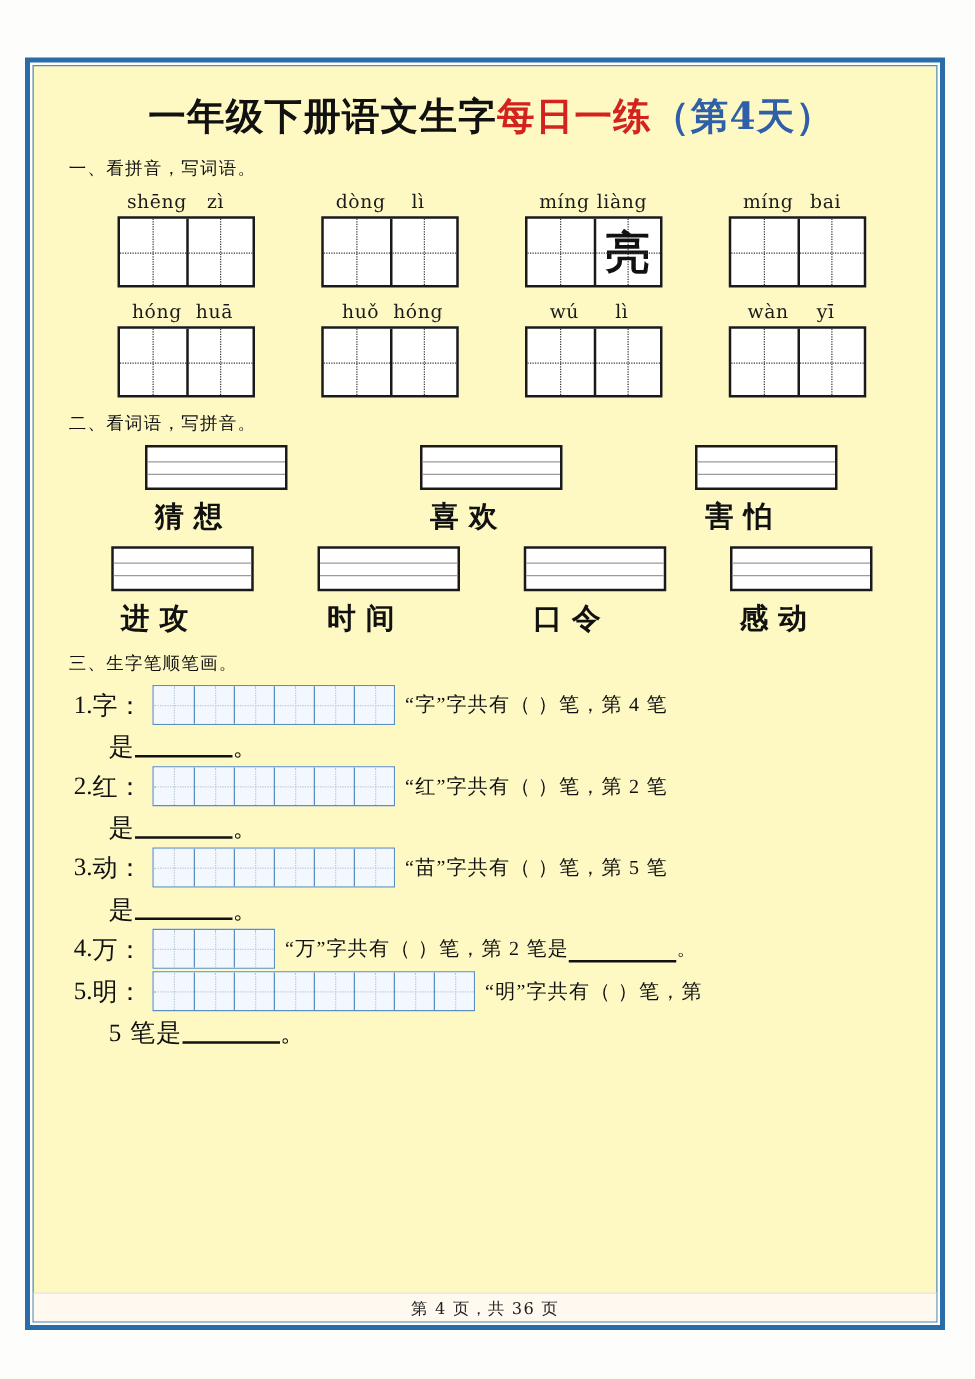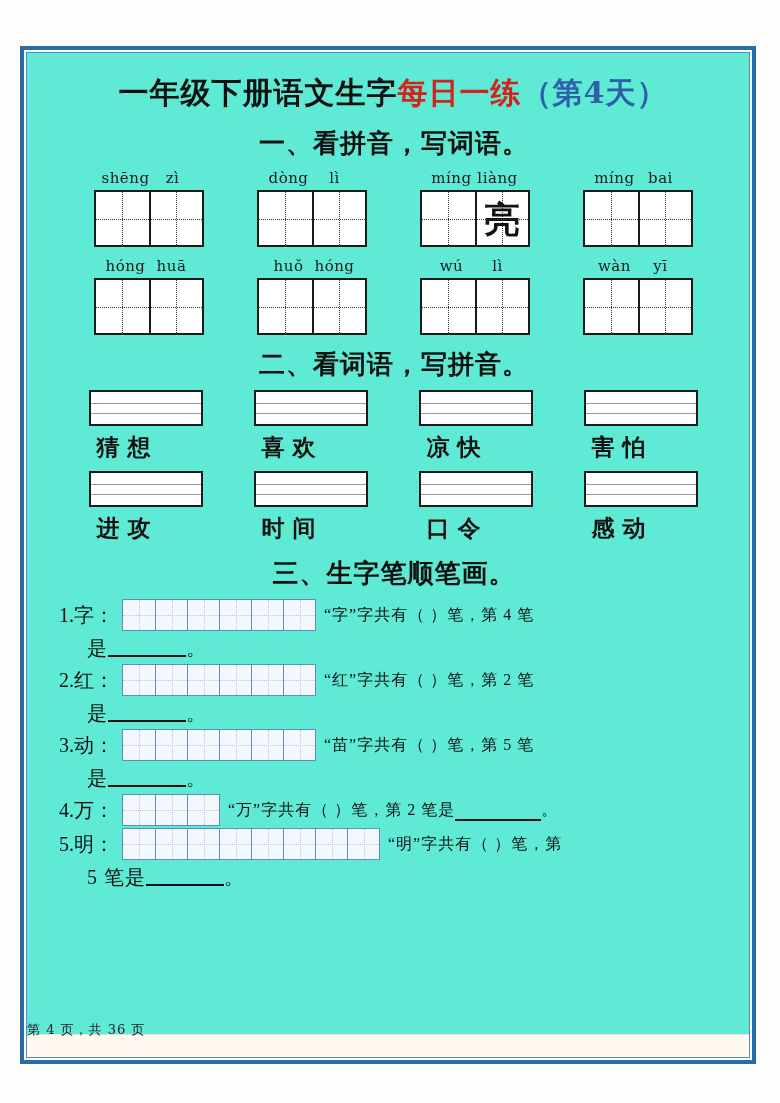--- a/index.html
+++ b/index.html
@@ -24,47 +24,46 @@
     box-sizing: border-box;
     background: #ffffff;
     border: 4px solid #2a6ca8;
     padding: 2px;
   }
   .sheet-inner {
     box-sizing: border-box;
     width: 100%;
     height: 100%;
     border: 1px solid #4f8dc4;
-    background: #5eead4;
+    background: #fef9c3;
     position: relative;
     padding: 10px 16px 0 26px;
   }
 
   
   .title {
     text-align: center;
     font-size: 30px;
     font-weight: bold;
     letter-spacing: 1px;
     margin: 10px 0 4px 0;
     white-space: nowrap;
     font-family: "DejaVu Serif", "Liberation Serif", serif;
   }
   .t-black { color: #111111; }
   .t-red   { color: #d2231f; }
   .t-blue  { color: #2f5fa8; }
 
   
   .sec-head {
-    font-size: 26px;
-    font-weight: bold;
+    font-size: 14px;
+    font-weight: normal;
     color: #111111;
     margin: 12px 0 8px 2px;
     letter-spacing: 1px;
-    text-align: center;
   }
 
   
   .p1-row {
     display: flex;
     justify-content: space-around;
     align-items: flex-end;
     margin-bottom: 10px;
     padding: 0 14px;
   }
@@ -218,22 +217,22 @@
     left: 0;
     right: 0;
     bottom: 0;
     height: 22px;
     background: #fff9f0;
     border-top: 1px solid #e9e2d6;
   }
   .footer-text {
     position: absolute;
     left: 0; right: 0;
-    bottom: 18px;
-    text-align: left;
+    bottom: 1px;
+    text-align: center;
     font-size: 13px;
     color: #222;
     letter-spacing: 1px;
     font-family: "DejaVu Serif", "Liberation Serif", serif;
   }
 </style>
 </head>
 <body>
 
 <div class="sheet">
@@ -318,27 +317,20 @@
               <i class="l2"></i>
             </div>
             <div class="p2-word">猜想</div>
           </div>
           <div class="p2-item">
             <div class="fourline">
               <i class="l1"></i>
               <i class="l2"></i>
             </div>
             <div class="p2-word">喜欢</div>
-          </div>
-          <div class="p2-item">
-            <div class="fourline">
-              <i class="l1"></i>
-              <i class="l2"></i>
-            </div>
-            <div class="p2-word">凉快</div>
           </div>
           <div class="p2-item">
             <div class="fourline">
               <i class="l1"></i>
               <i class="l2"></i>
             </div>
             <div class="p2-word">害怕</div>
           </div>
         </div>
         <div class="p2-row">

